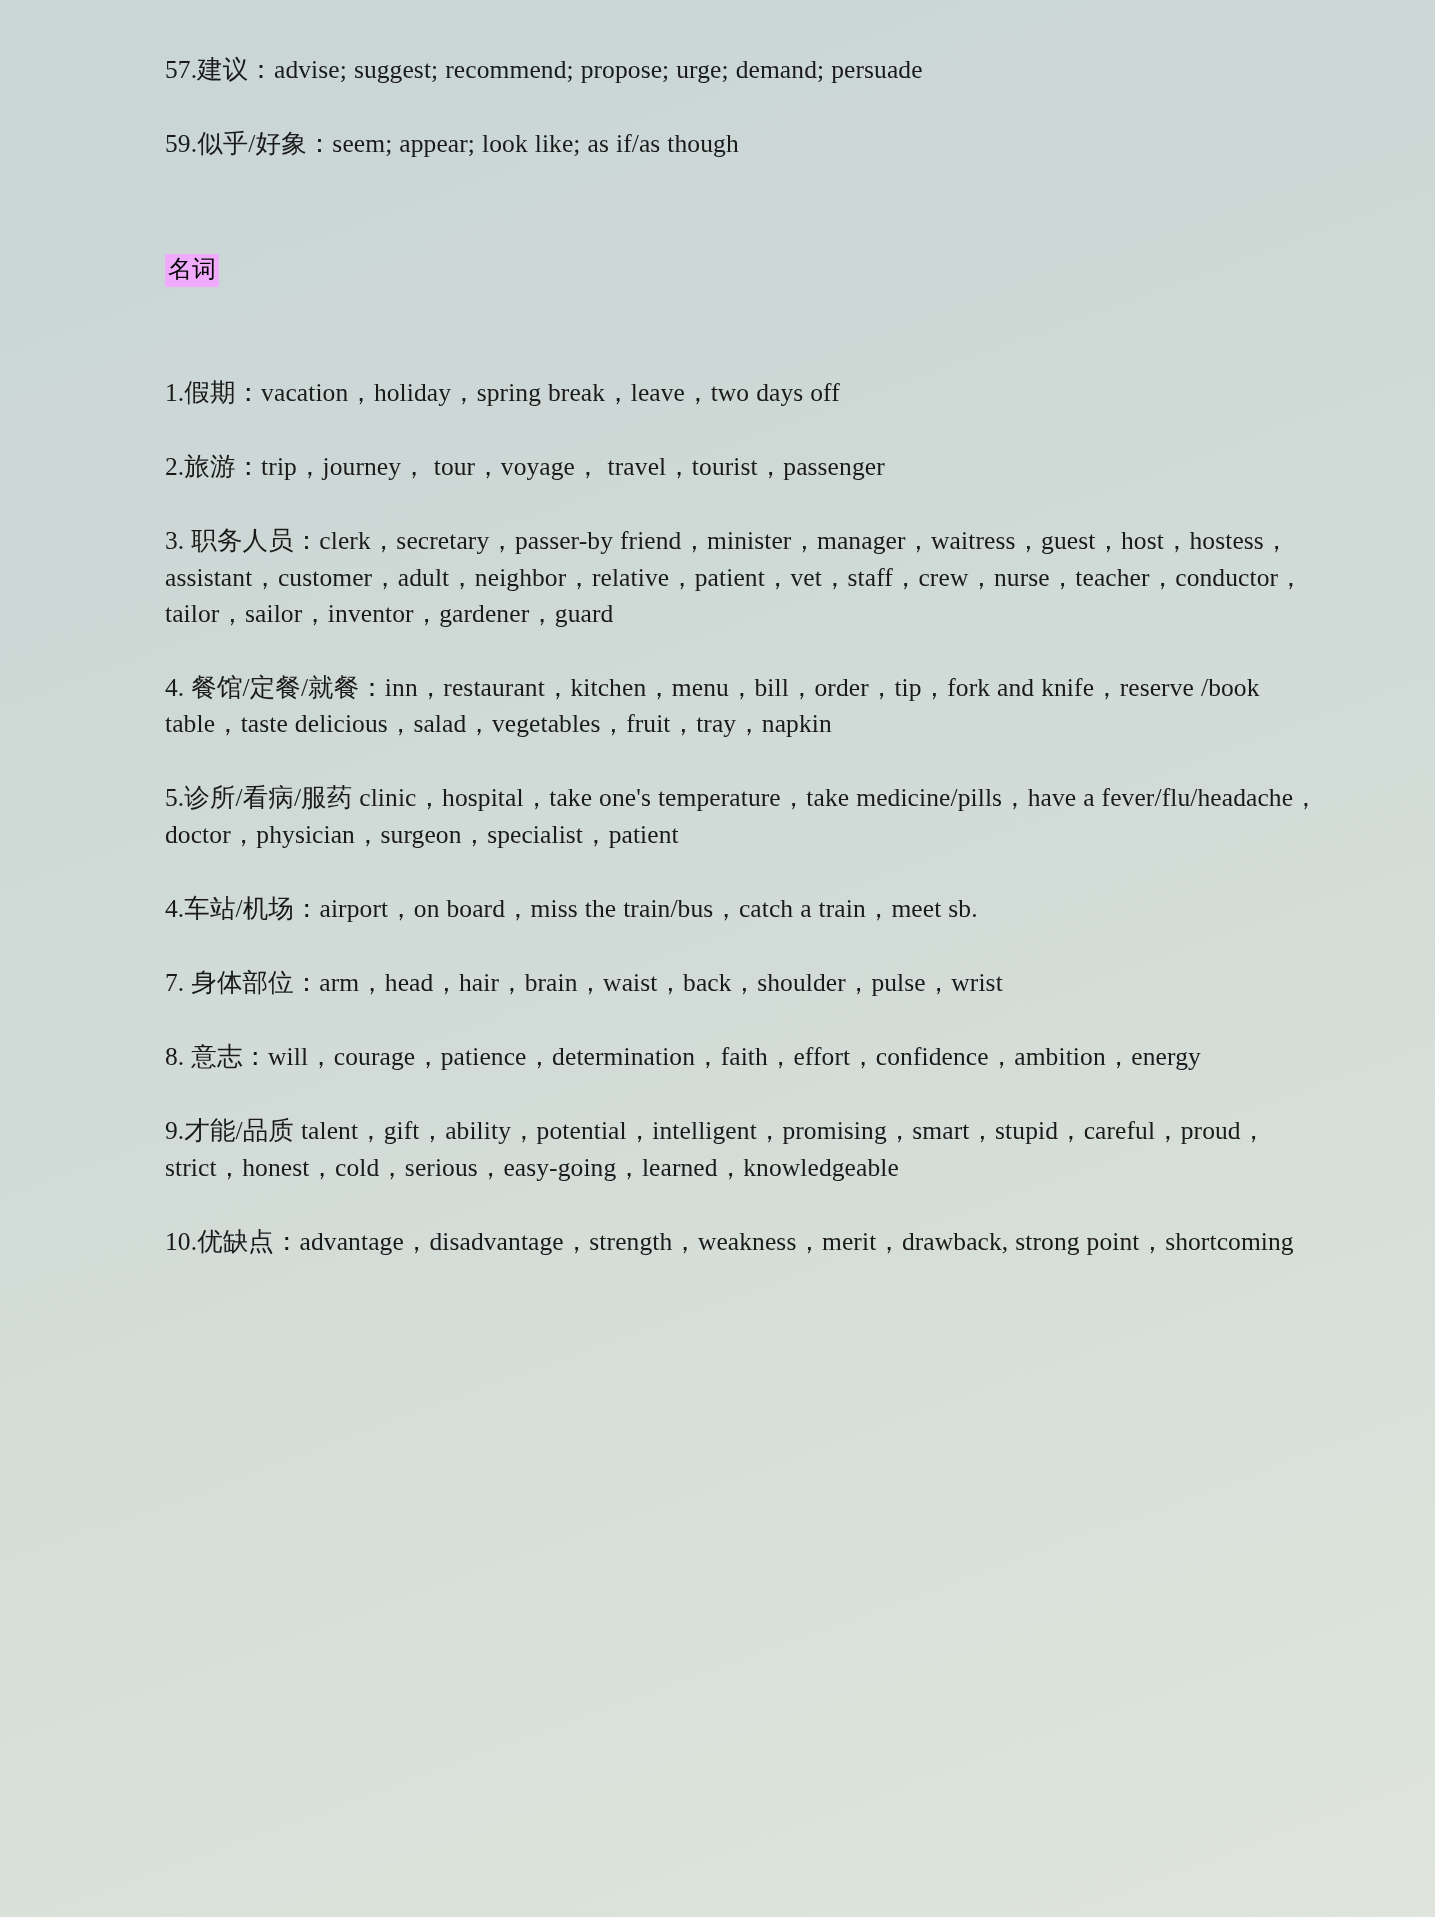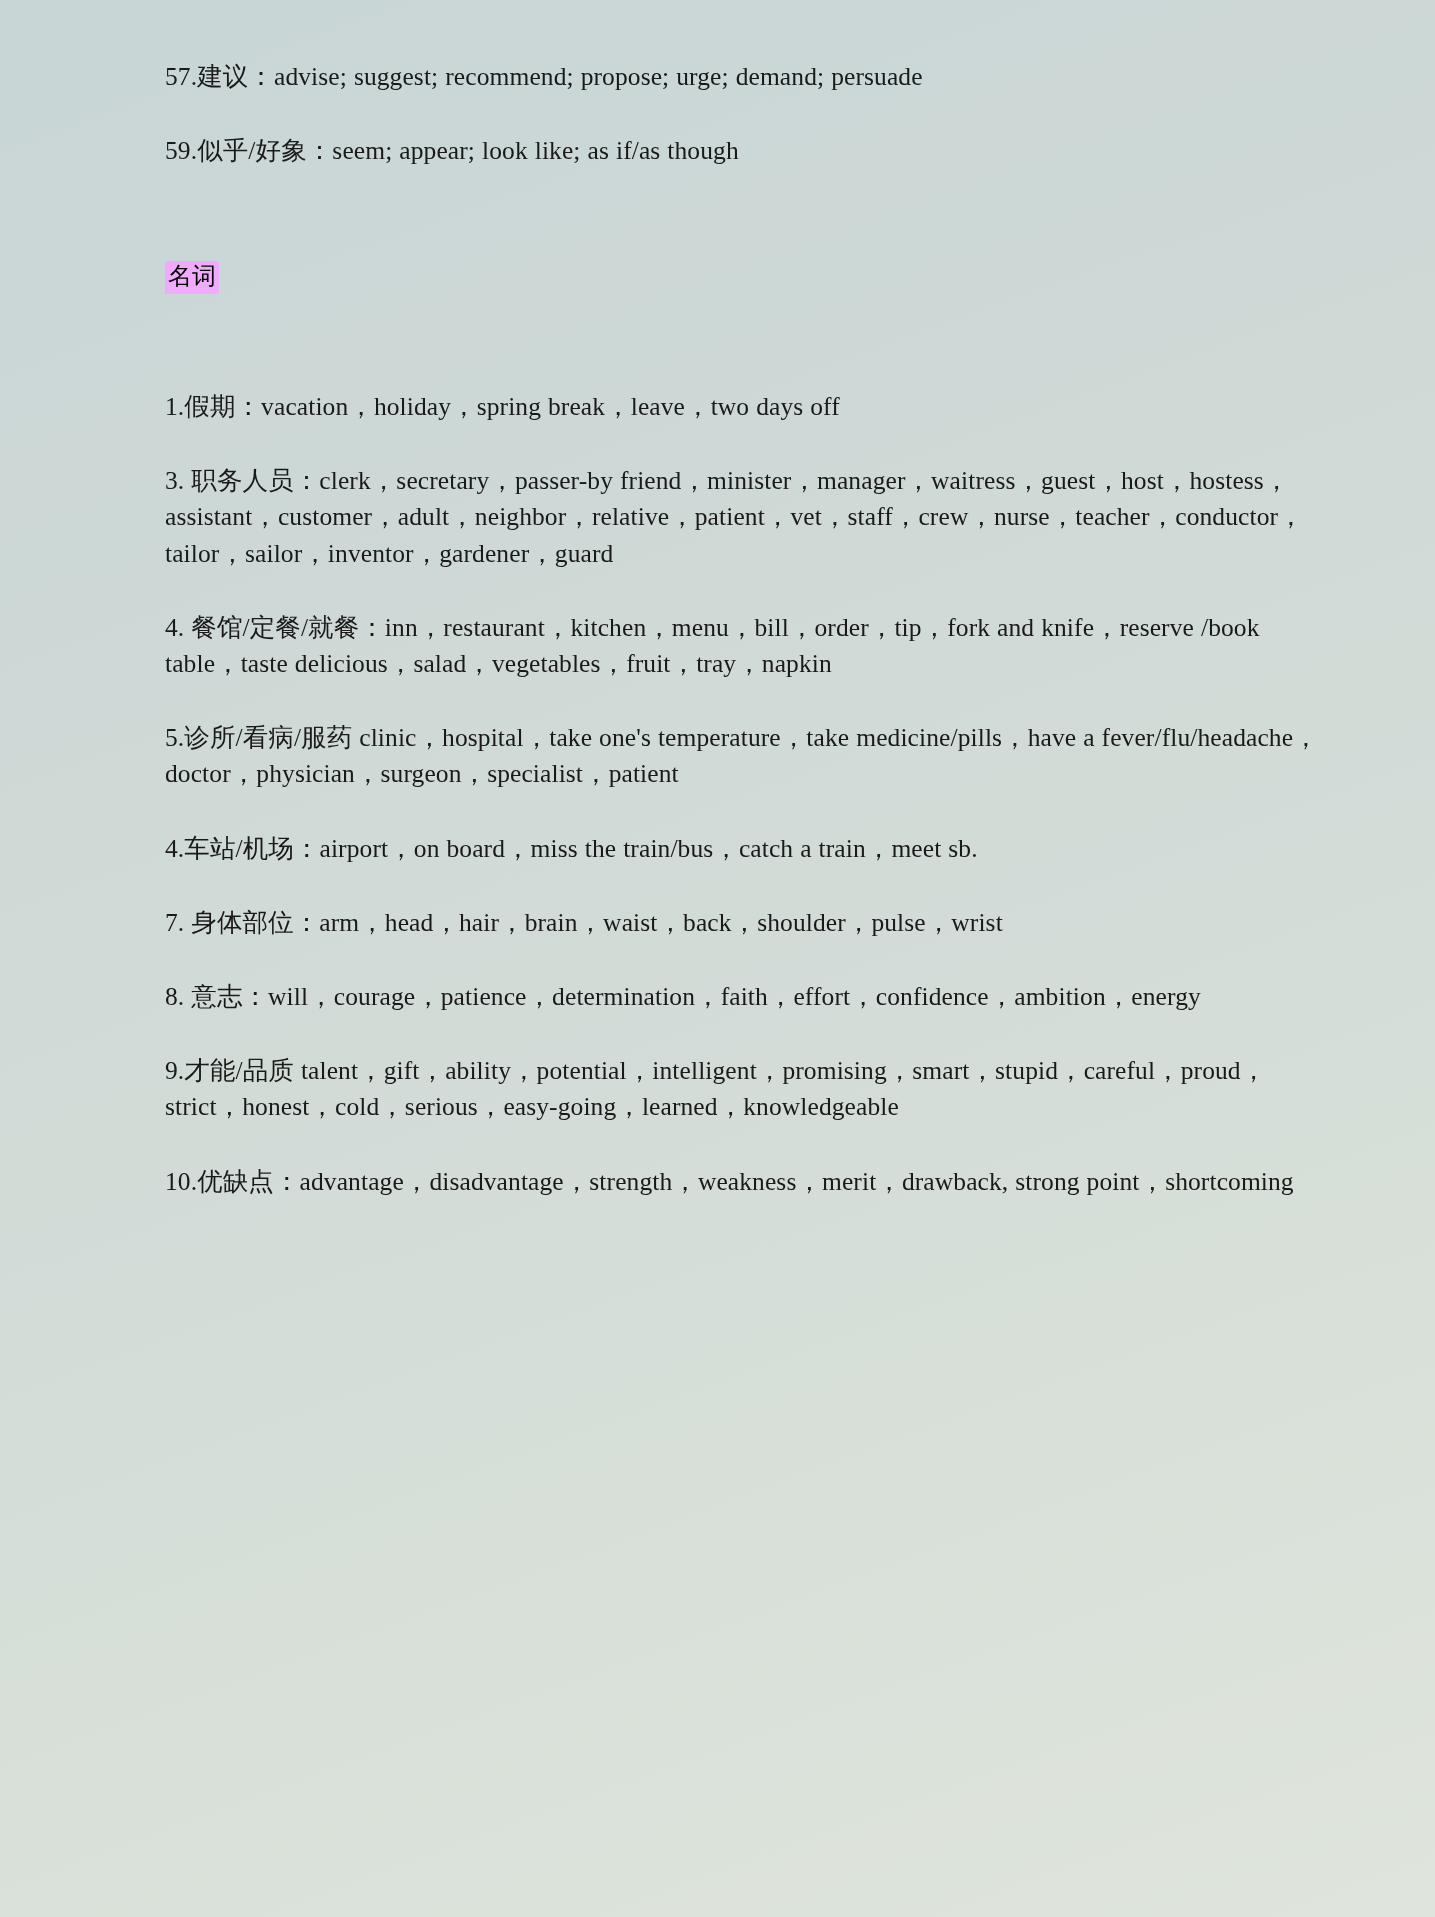--- a/index.html
+++ b/index.html
@@ -16,21 +16,21 @@
   }
   .page {
     width: 1435px;
     min-height: 1917px;
     box-sizing: border-box;
     padding: 52px 110px 40px 165px;
   }
   .line {
     font-size: 25.5px;
     line-height: 1.42;
-    margin: 7px 0 38px 0;
+    margin: 0 0 38px 0;
     letter-spacing: 0.1px;
     word-spacing: 0.5px;
   }
   .section-head {
     margin: 92px 0 0 0;
   }
   .section-head span.hl {
     background: #f0abfc;
     color: #000000;
     font-size: 24px;
@@ -56,20 +56,21 @@
   </div>
 
   <div class="section-head">
     <span class="hl">名词</span>
   </div>
 
   <div class="gap-after-head"></div>
 
   <div class="block-list">
     <p class="line">1.假期：vacation，holiday，spring break，leave，two days off</p>
+    <p class="line">2.旅游：trip，journey，  tour，voyage，  travel，tourist，passenger</p>
     <p class="line">3. 职务人员：clerk，secretary，passer-by friend，minister，manager，waitress，guest，host，hostess，assistant，customer，adult，neighbor，relative，patient，vet，staff，crew，nurse，teacher，conductor，tailor，sailor，inventor，gardener，guard</p>
     <p class="line">4. 餐馆/定餐/就餐：inn，restaurant，kitchen，menu，bill，order，tip，fork and knife，reserve /book table，taste delicious，salad，vegetables，fruit，tray，napkin</p>
     <p class="line">5.诊所/看病/服药 clinic，hospital，take one's temperature，take medicine/pills，have a fever/flu/headache，doctor，physician，surgeon，specialist，patient</p>
     <p class="line">4.车站/机场：airport，on board，miss the train/bus，catch a train，meet sb.</p>
     <p class="line">7. 身体部位：arm，head，hair，brain，waist，back，shoulder，pulse，wrist</p>
     <p class="line">8. 意志：will，courage，patience，determination，faith，effort，confidence，ambition，energy</p>
     <p class="line">9.才能/品质 talent，gift，ability，potential，intelligent，promising，smart，stupid，careful，proud，strict，honest，cold，serious，easy-going，learned，knowledgeable</p>
     <p class="line">10.优缺点：advantage，disadvantage，strength，weakness，merit，drawback, strong point，shortcoming</p>
   </div>
 

